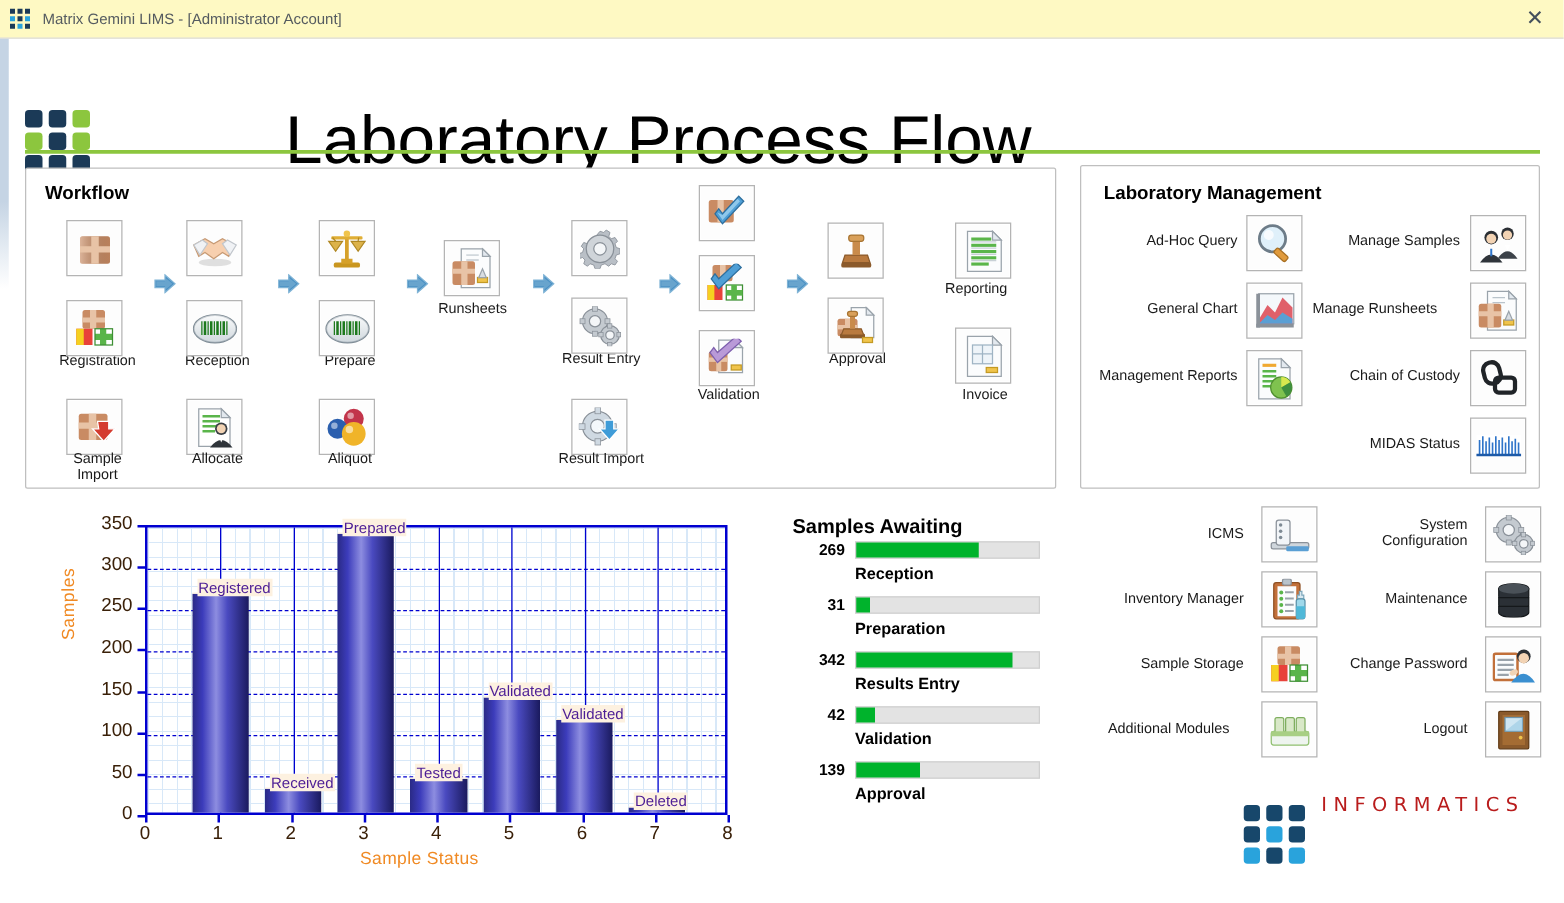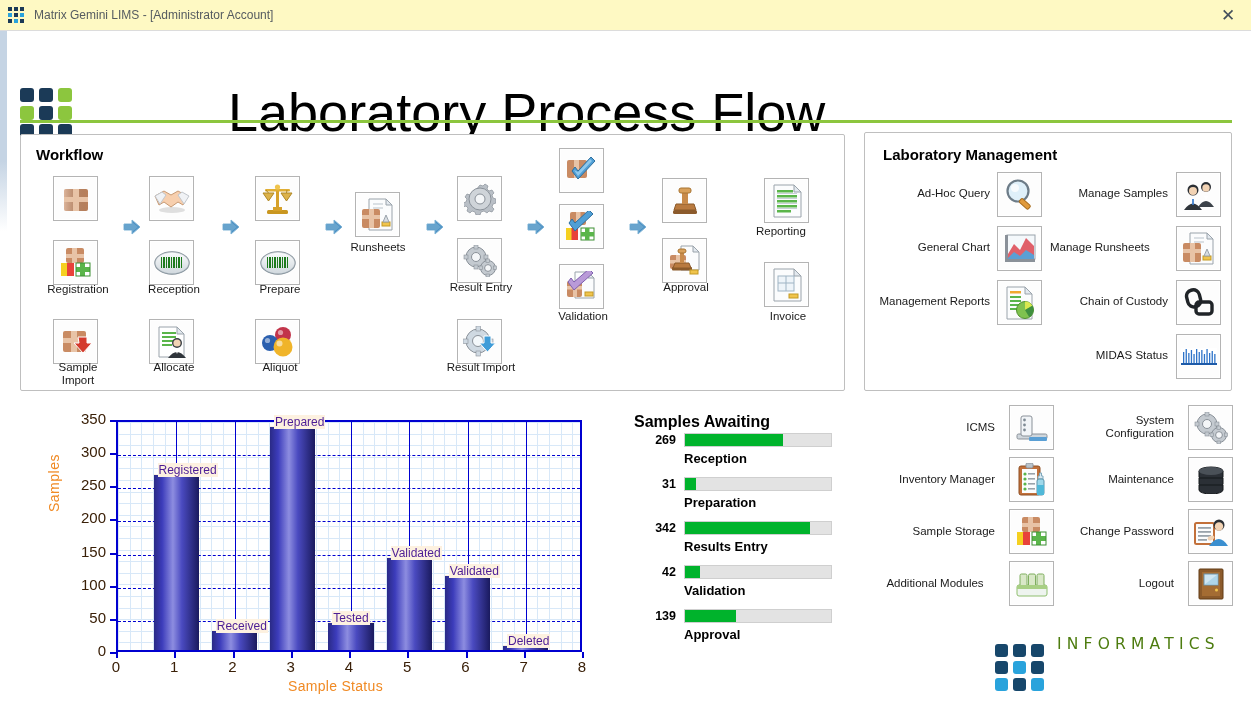--- a/index.html
+++ b/index.html
@@ -172,21 +172,21 @@
   
   #autoscribe { position:absolute; left:995px; top:640px; width:240px; height:62px; }
   #as-grid { position:absolute; left:0; top:4px; width:54px; height:48px; }
   #as-grid div { position:absolute; border-radius:3px; }
   #as-words { position:absolute; left:62px; top:-4px; }
   #as-words .a1 {
     font-size:35px; color:#17476b; line-height:38px; letter-spacing:-0.5px;
     font-family:"DejaVu Sans", sans-serif;
   }
   #as-words .a2 {
-    font-size:15.5px; color:#4d7c0f; letter-spacing:5.2px; line-height:17px;
+    font-size:15.5px; color:#b91c1c; letter-spacing:5.2px; line-height:17px;
     font-family:"DejaVu Sans", sans-serif;
   }
 </style>
 </head>
 <body>
 
 <div id="titlebar">
   <div id="app-icon">
     <div class="sq" style="left:0;top:0;background:#1b3a57"></div>
     <div class="sq" style="left:6px;top:0;background:#1b3a57"></div>

